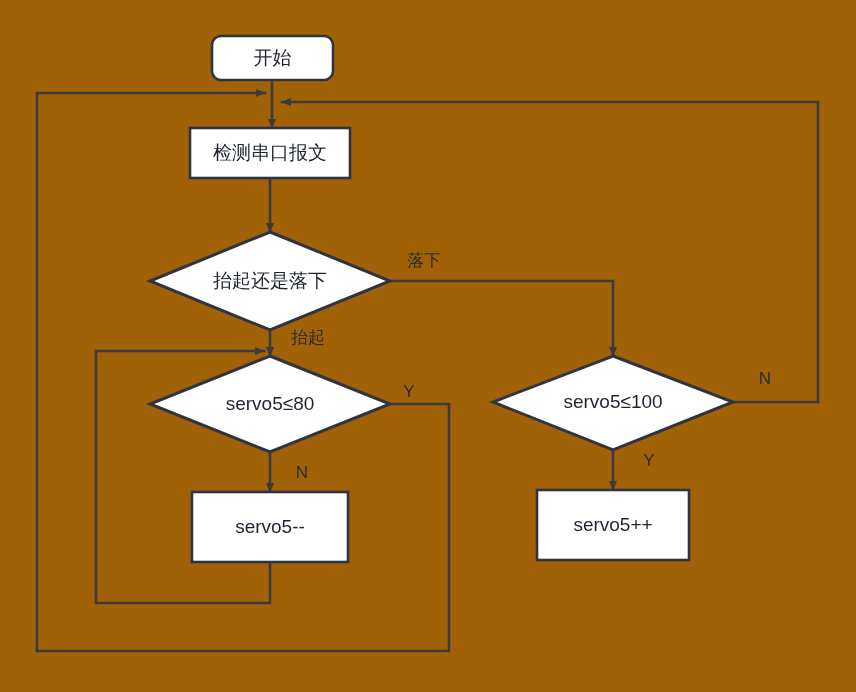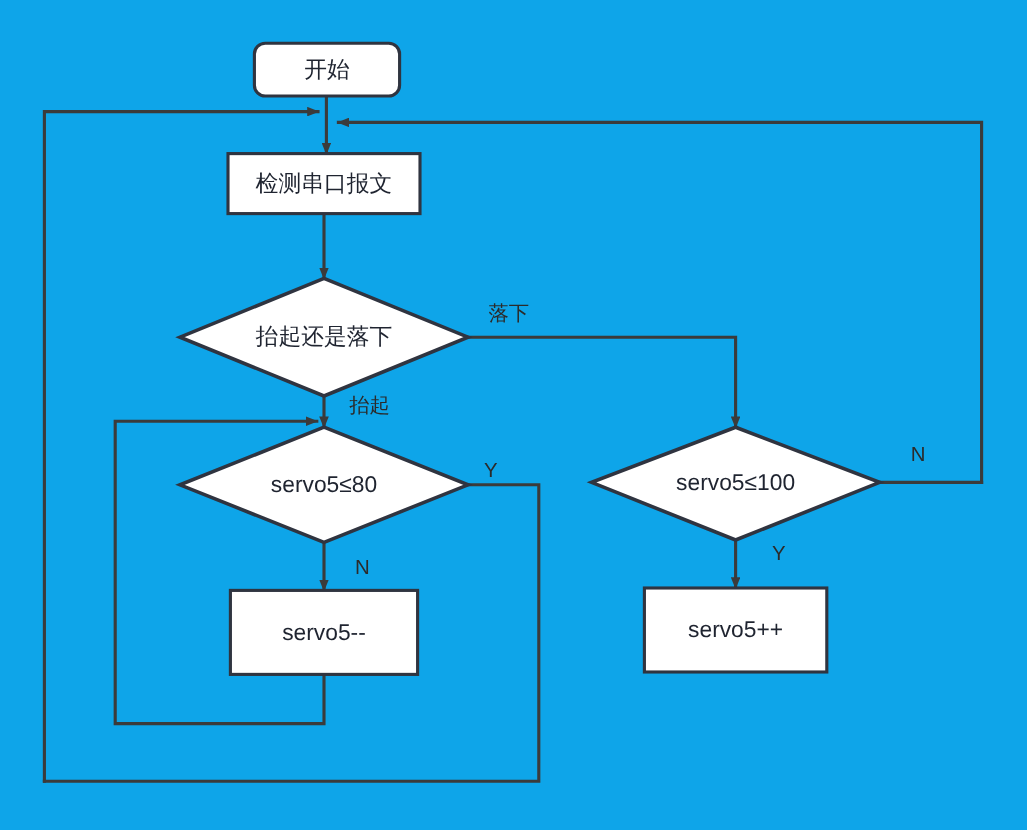--- a/index.html
+++ b/index.html
@@ -13,21 +13,21 @@
     font-family: "Liberation Sans", "DejaVu Sans", sans-serif;
     overflow: hidden;
     position: relative;
   }
   #canvas-root {
     position: absolute;
     left: 0;
     top: 0;
     width: 856px;
     height: 692px;
-    background: #0ea5e9;
+    background: #a16207;
   }
   svg.flow {
     position: absolute;
     left: 0;
     top: 0;
     width: 856px;
     height: 692px;
     display: block;
   }
   .node-shape {

